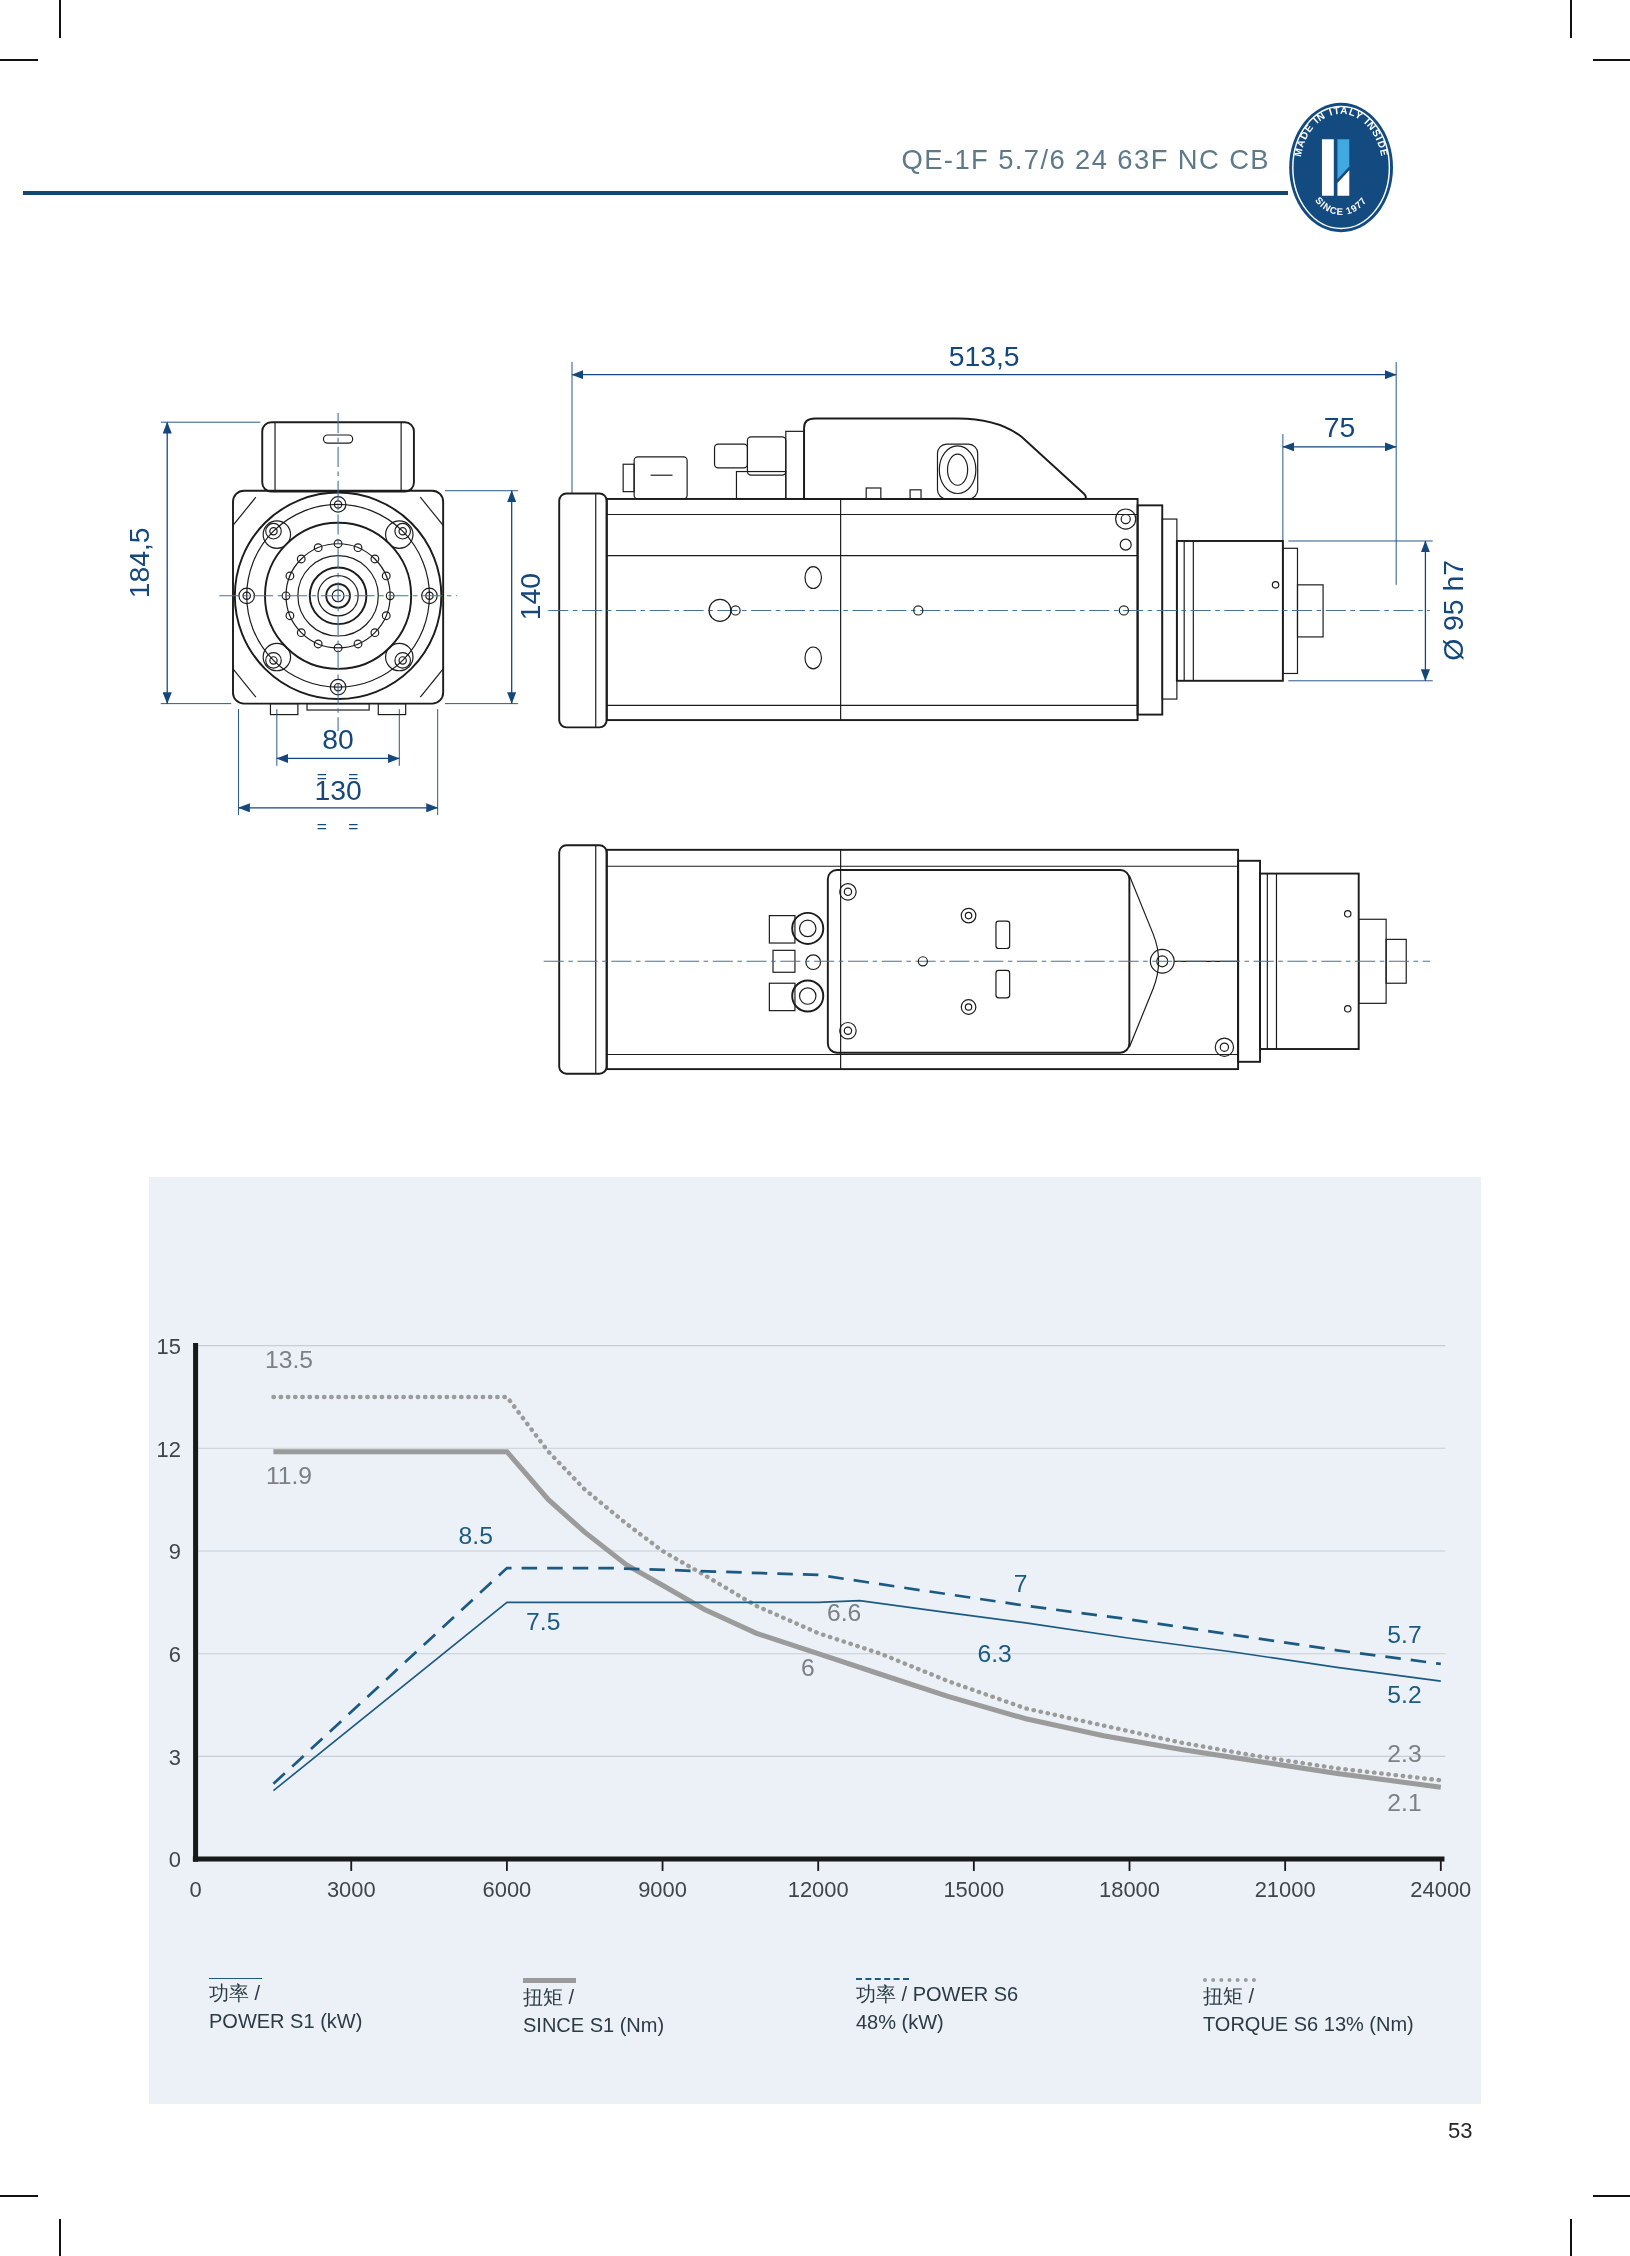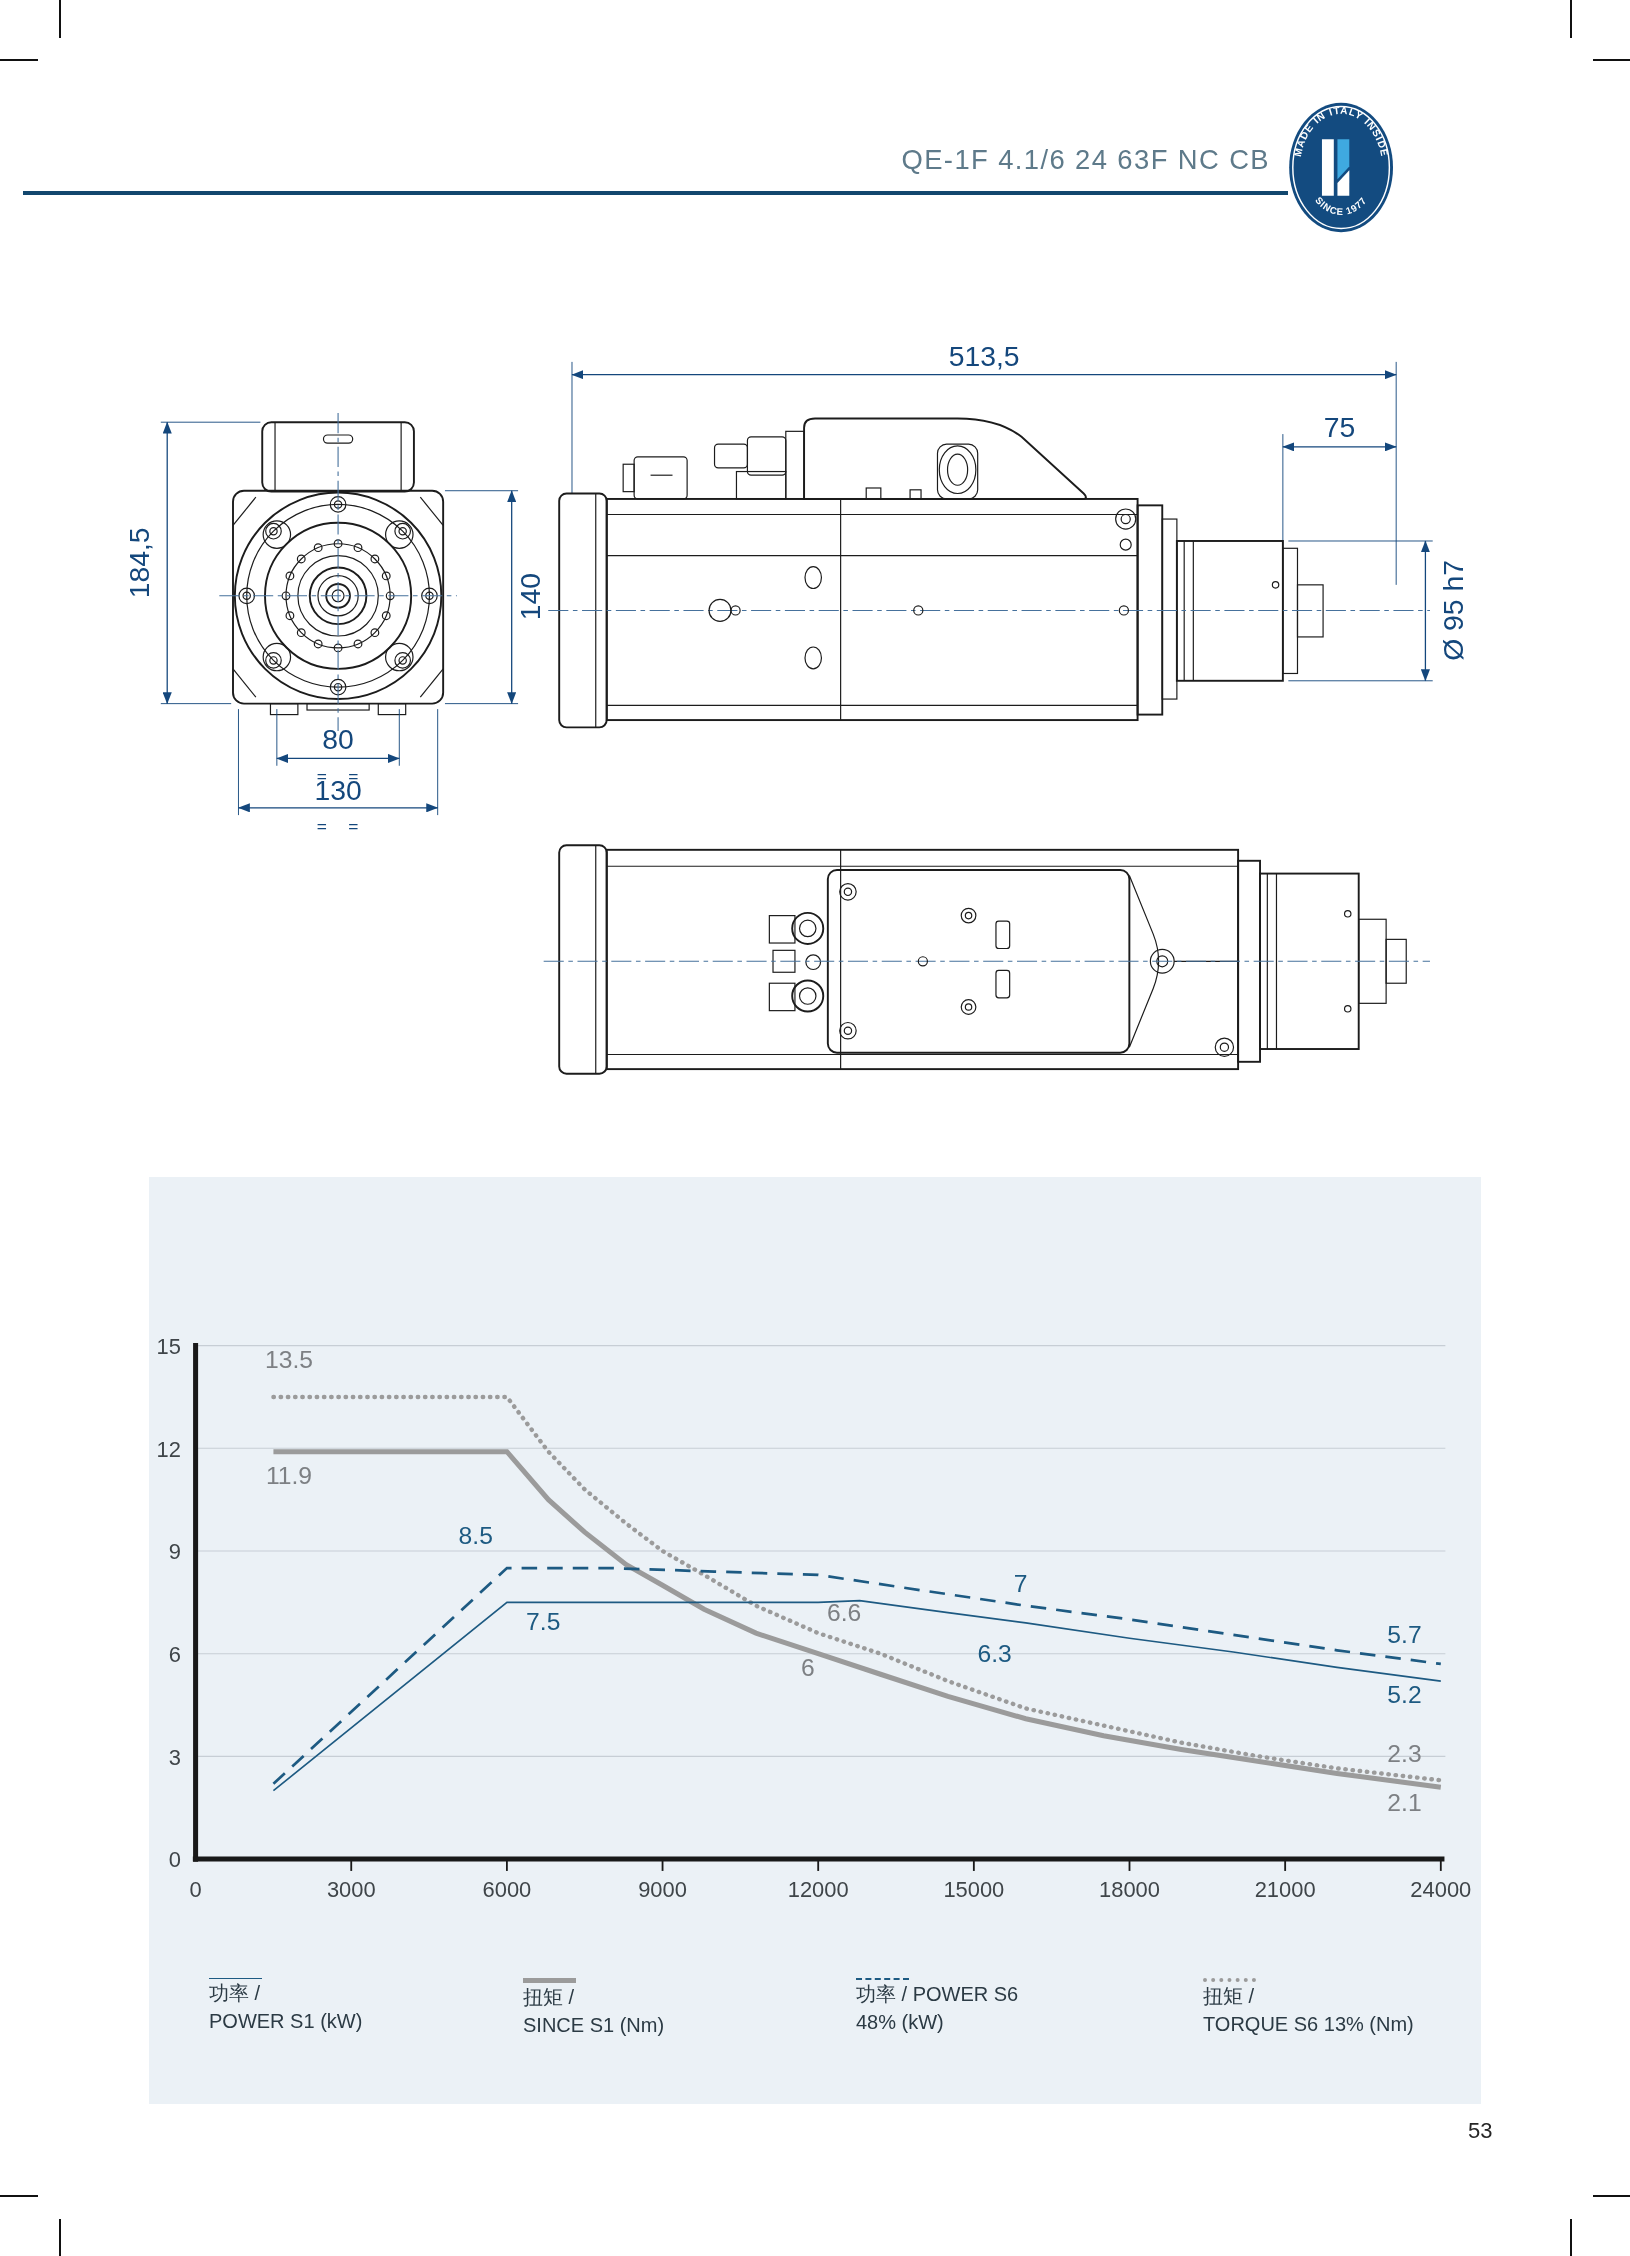--- a/index.html
+++ b/index.html
@@ -45,35 +45,35 @@
   .ann-blue{fill:#1d5a82;}
   
   .legend-item{position:absolute;top:788px;display:flex;align-items:flex-start;flex-direction:column;}
   .lsample{width:53px;margin-top:12.8px;margin-right:16.4px;flex:0 0 auto;}
   .ls-solid-thin{border-top:1.8px solid;}
   .ls-solid-thick{border-top:5.5px solid;}
   .ls-dashed{border-top:2.7px dashed;}
   .ls-dotted{border-top:4.6px dotted;}
   .ltext{font-size:20px;line-height:1.4;color:#2b3a44;white-space:nowrap;}
   
-  .pageno{position:absolute;left:1448px;top:2118px;font-size:22px;color:#262626;margin-left:20px;}
+  .pageno{position:absolute;left:1448px;top:2118px;font-size:22px;color:#262626;}
 </style>
 </head>
 <body>
 
 <div class="crop" style="left:59px;top:0;width:1.8px;height:38px;"></div>
 <div class="crop" style="left:0;top:59px;width:38px;height:1.8px;"></div>
 <div class="crop" style="left:1570px;top:0;width:1.8px;height:38px;"></div>
 <div class="crop" style="left:1593px;top:59px;width:38px;height:1.8px;"></div>
 <div class="crop" style="left:0;top:2195px;width:38px;height:1.8px;"></div>
 <div class="crop" style="left:59px;top:2219px;width:1.8px;height:38px;"></div>
 <div class="crop" style="left:1593px;top:2195px;width:38px;height:1.8px;"></div>
 <div class="crop" style="left:1570px;top:2219px;width:1.8px;height:38px;"></div>
 
-<div class="hdr-title">QE-1F 4.1/6 24 63F NC CB</div>
+<div class="hdr-title">QE-1F 5.7/6 24 63F NC CB</div>
 <div class="hdr-rule"></div>
 
 <svg class="badge" viewBox="0 0 120 146">
   <defs>
     <path id="arcTop" d="M 16.7,93.2 A 45,59 0 1 1 101.3,93.2"></path>
     <path id="arcBot" d="M 21.4,90.8 A 40,52 0 0 0 96.6,90.8"></path>
   </defs>
   <ellipse cx="59" cy="73" rx="57" ry="71" fill="#134b80"></ellipse>
   <ellipse cx="59" cy="73" rx="53" ry="67" fill="none" stroke="#ffffff" stroke-width="1.6"></ellipse>
   <text font-size="11" font-weight="bold" fill="#ffffff" letter-spacing="1.1">

